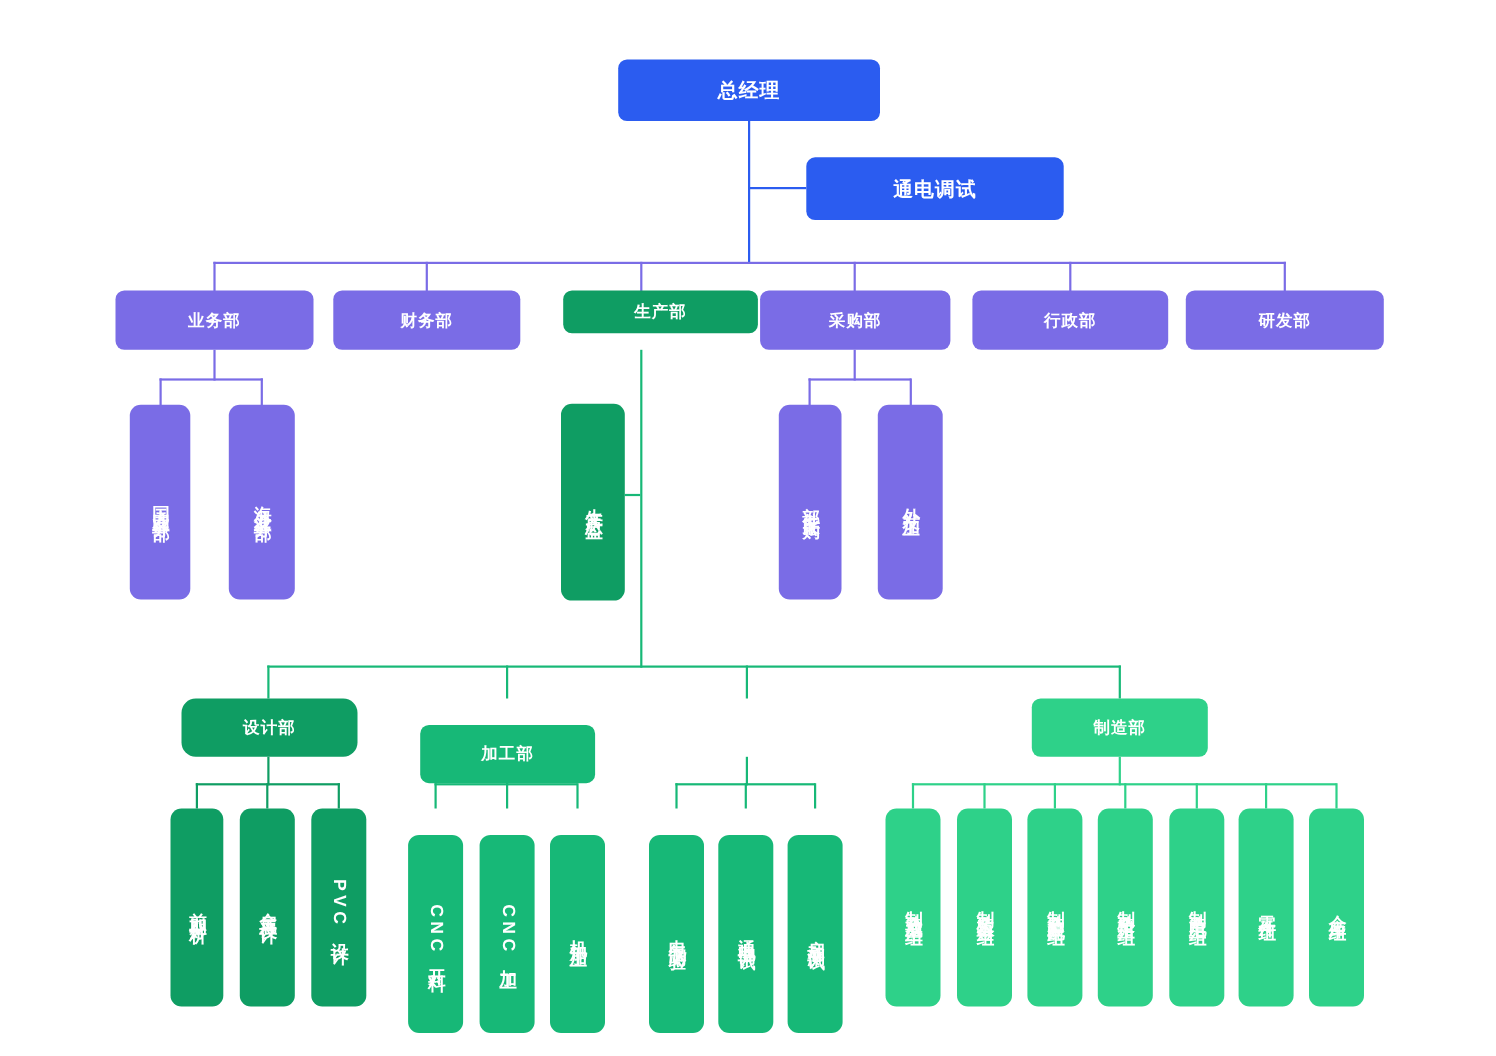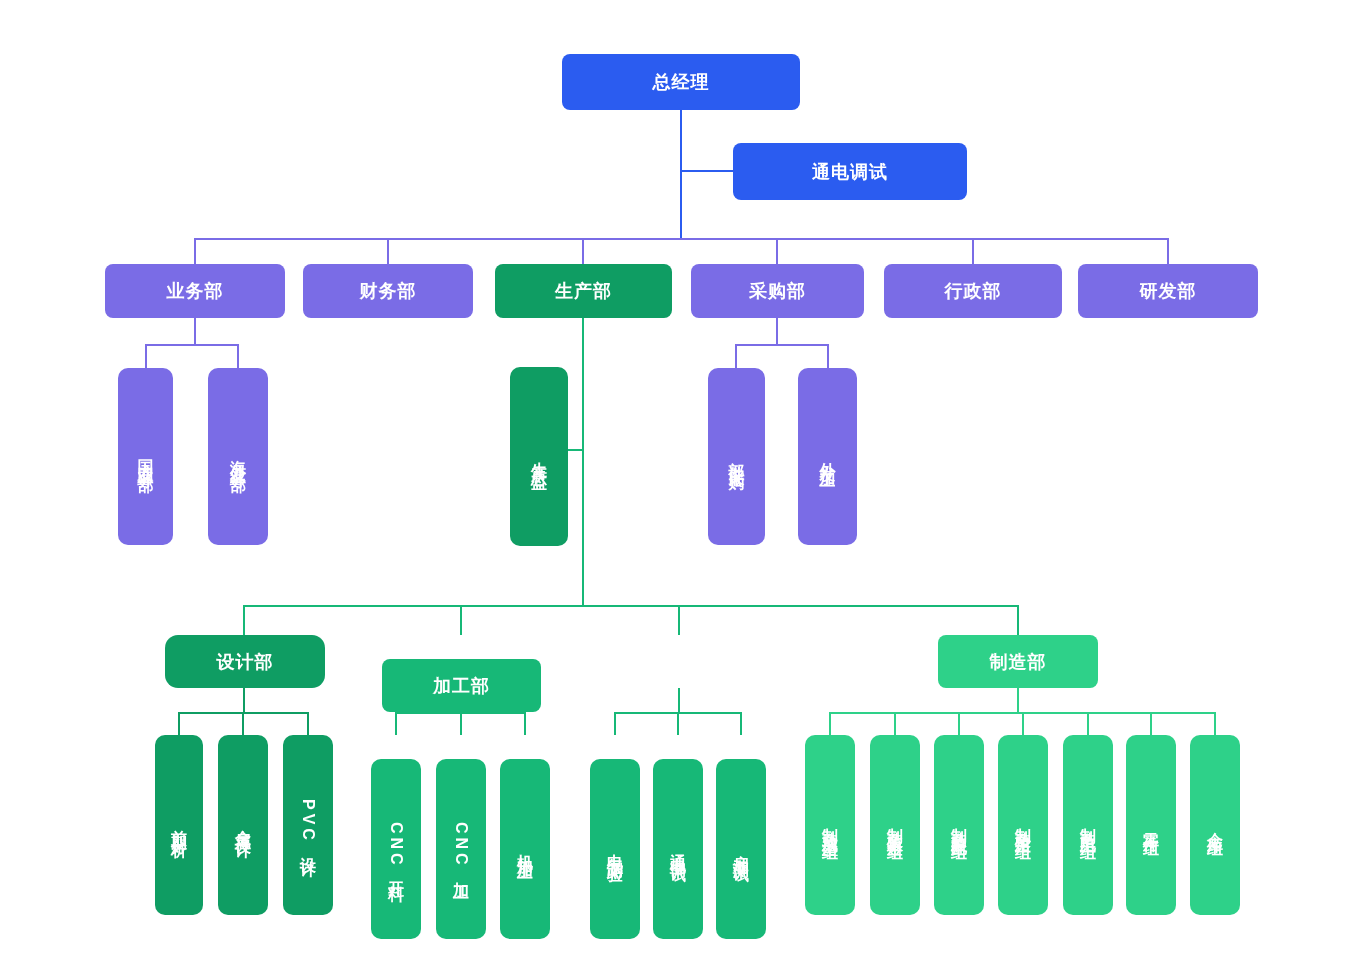--- a/index.html
+++ b/index.html
@@ -16,21 +16,21 @@
   .vl{position:absolute;width:2px;}
   .lc-blue{background:var(--blue);}
   .lc-purple{background:var(--purple);}
   .lc-g1{background:var(--g1);}
   .lc-g2{background:var(--g2);}
   .lc-g3{background:var(--g3);}
   
   .hnode{
     position:absolute;
     display:flex;align-items:center;justify-content:center;
-    color:#ffffff;font-weight:bold;font-size:18px;
+    color:#ffffff;font-weight:bold;font-size:15px;
     border-radius:8px;letter-spacing:1px;
   }
   .vnode{
     position:absolute;
     display:flex;align-items:center;justify-content:center;
     color:#ffffff;font-weight:bold;font-size:16px;
     border-radius:10px;
   }
   .vnode span{
     writing-mode:vertical-rl;
@@ -103,21 +103,21 @@
   <div class="vl lc-g3" style="left:1022px;top:712px;height:23px;"></div>
   <div class="vl lc-g3" style="left:1087px;top:712px;height:23px;"></div>
   <div class="vl lc-g3" style="left:1150px;top:712px;height:23px;"></div>
   <div class="vl lc-g3" style="left:1214px;top:712px;height:23px;"></div>
 
   <div class="hnode c-blue" style="left:562px;top:54px;width:238px;height:56px;font-size:18px;">总经理</div>
   <div class="hnode c-blue" style="left:733px;top:143px;width:234px;height:57px;font-size:18px;">通电调试</div>
 
   <div class="hnode c-purple" style="left:105px;top:264px;width:180px;height:54px;">业务部</div>
   <div class="hnode c-purple" style="left:303px;top:264px;width:170px;height:54px;">财务部</div>
-  <div class="hnode c-g1" style="left:495px;top:264px;width:177px;height:54px;">生产部</div>
+  <div class="hnode c-g1" style="left:512px;top:264px;width:177px;height:39px;">生产部</div>
   <div class="hnode c-purple" style="left:691px;top:264px;width:173px;height:54px;">采购部</div>
   <div class="hnode c-purple" style="left:884px;top:264px;width:178px;height:54px;">行政部</div>
   <div class="hnode c-purple" style="left:1078px;top:264px;width:180px;height:54px;">研发部</div>
 
   <div class="vnode c-purple" style="left:118px;top:368px;width:55px;height:177px;">
     <span>国内业务部</span>
   </div>
   <div class="vnode c-purple" style="left:208px;top:368px;width:60px;height:177px;">
     <span>海外业务部</span>
   </div>

